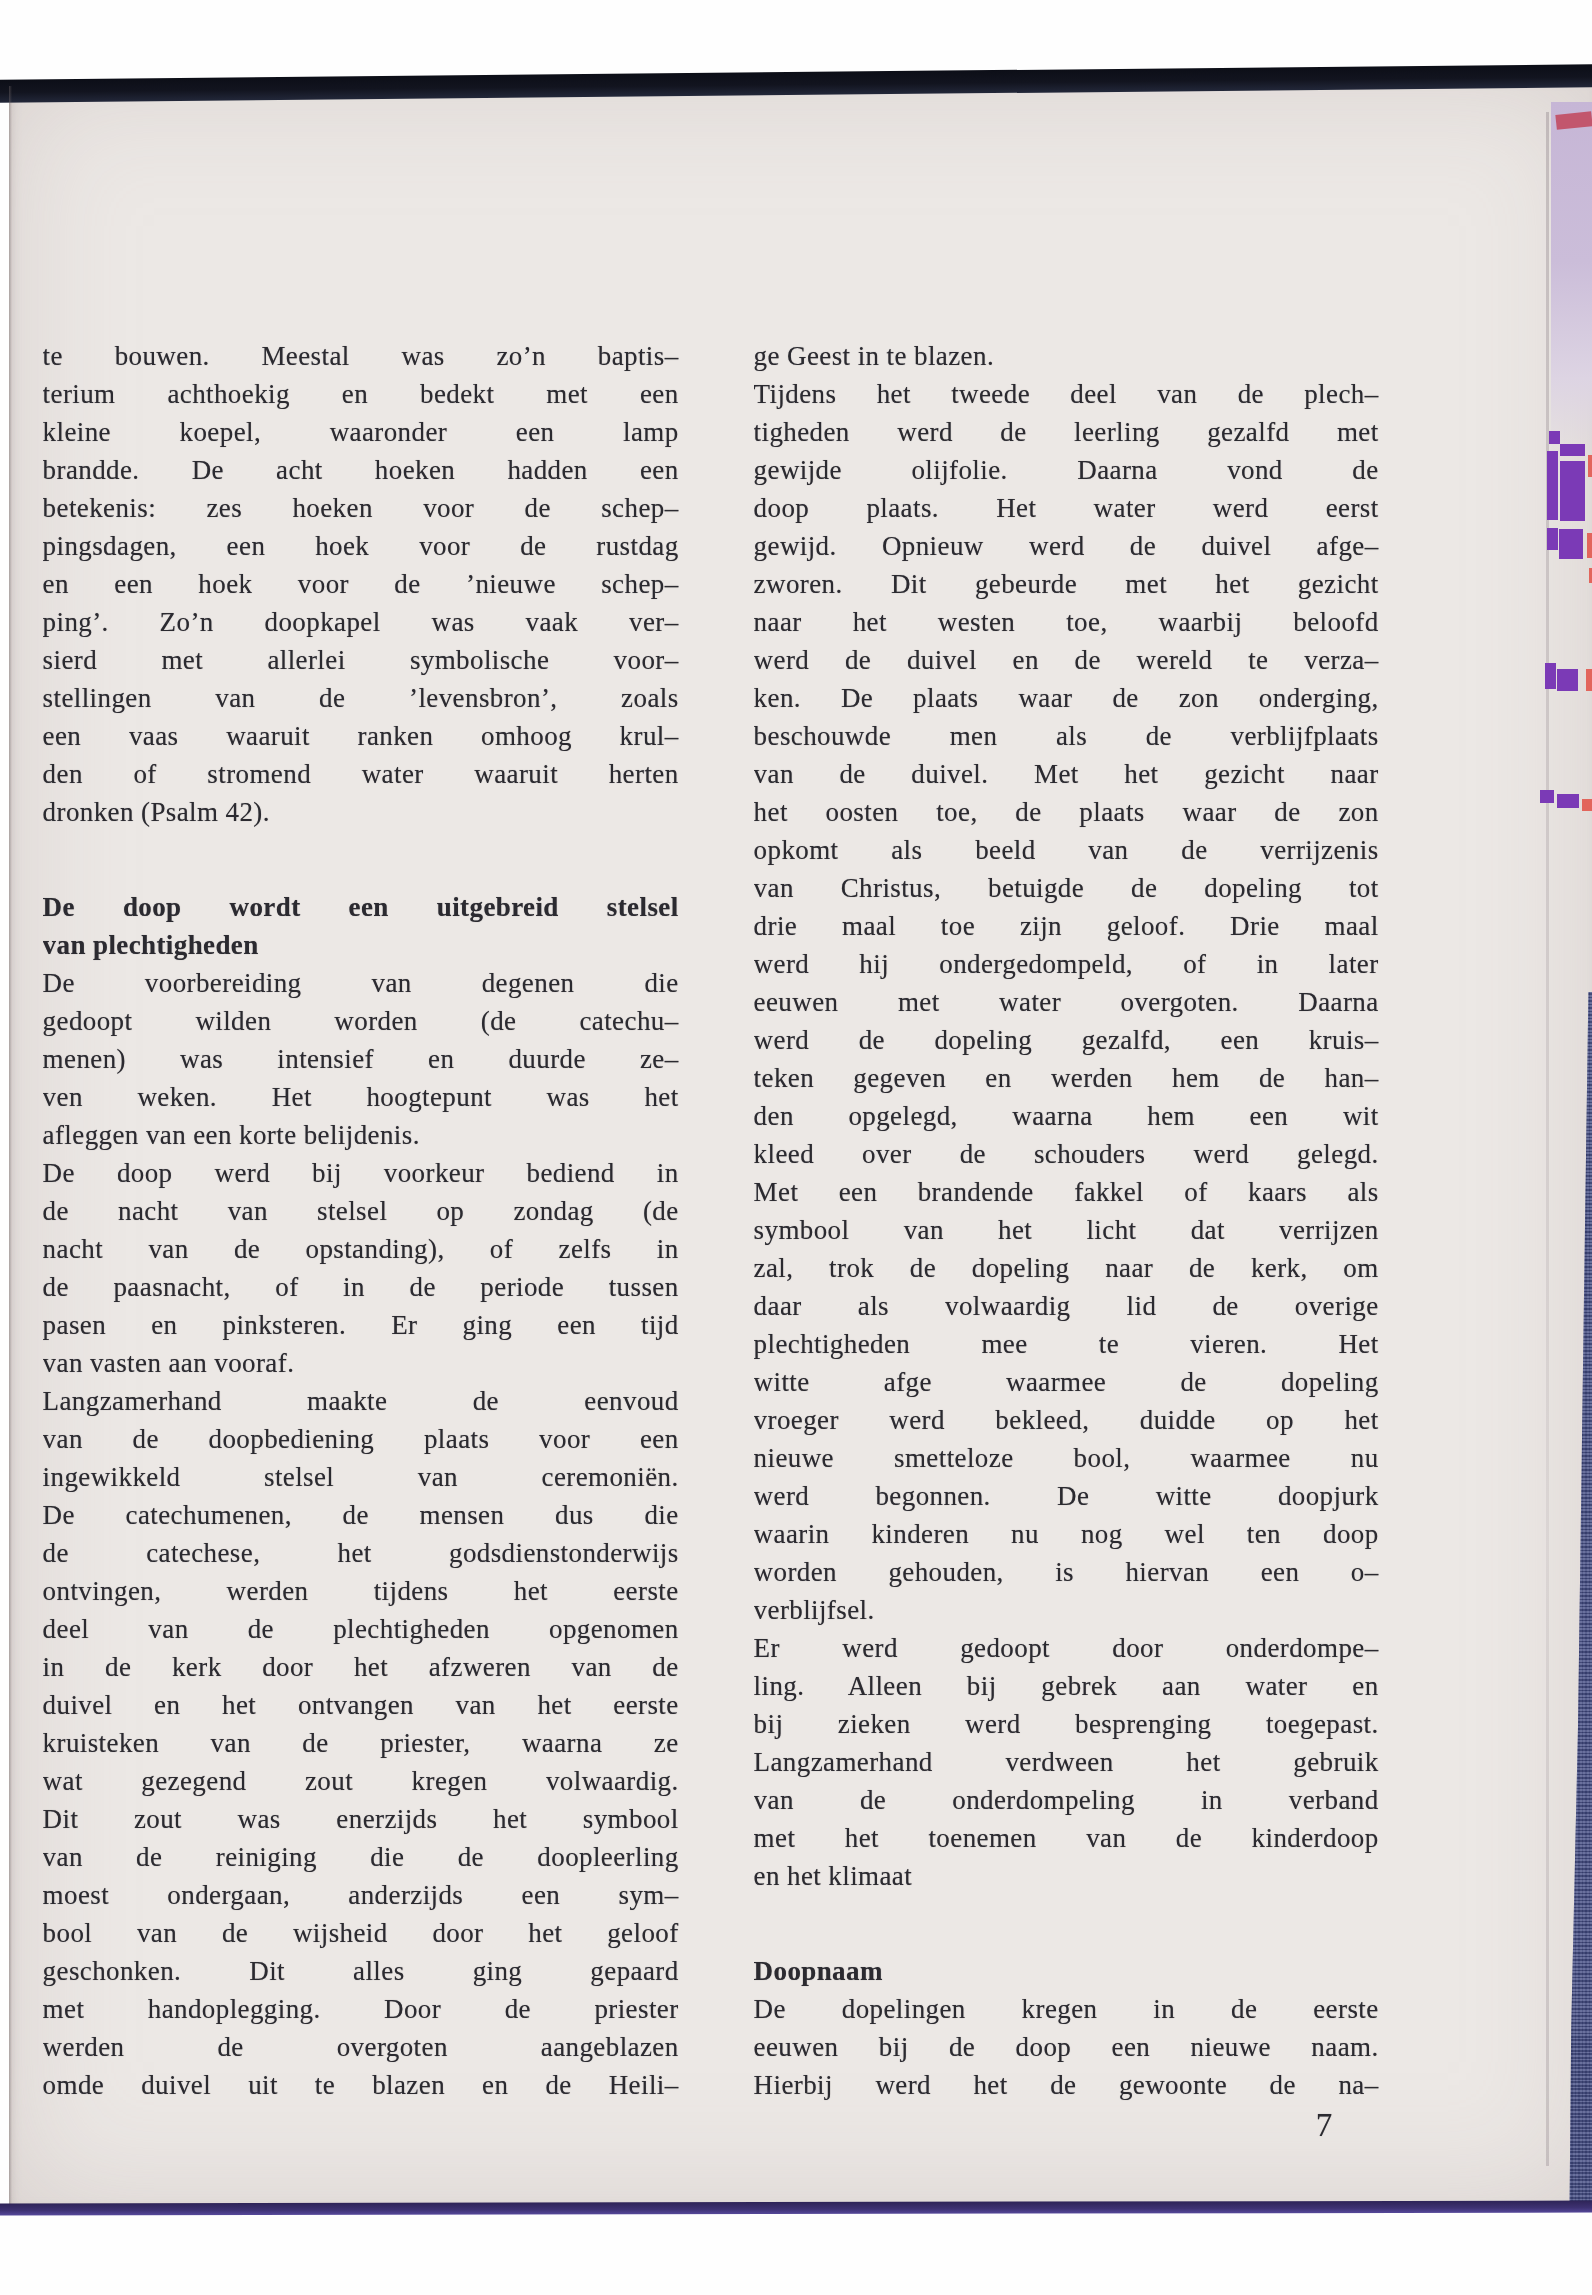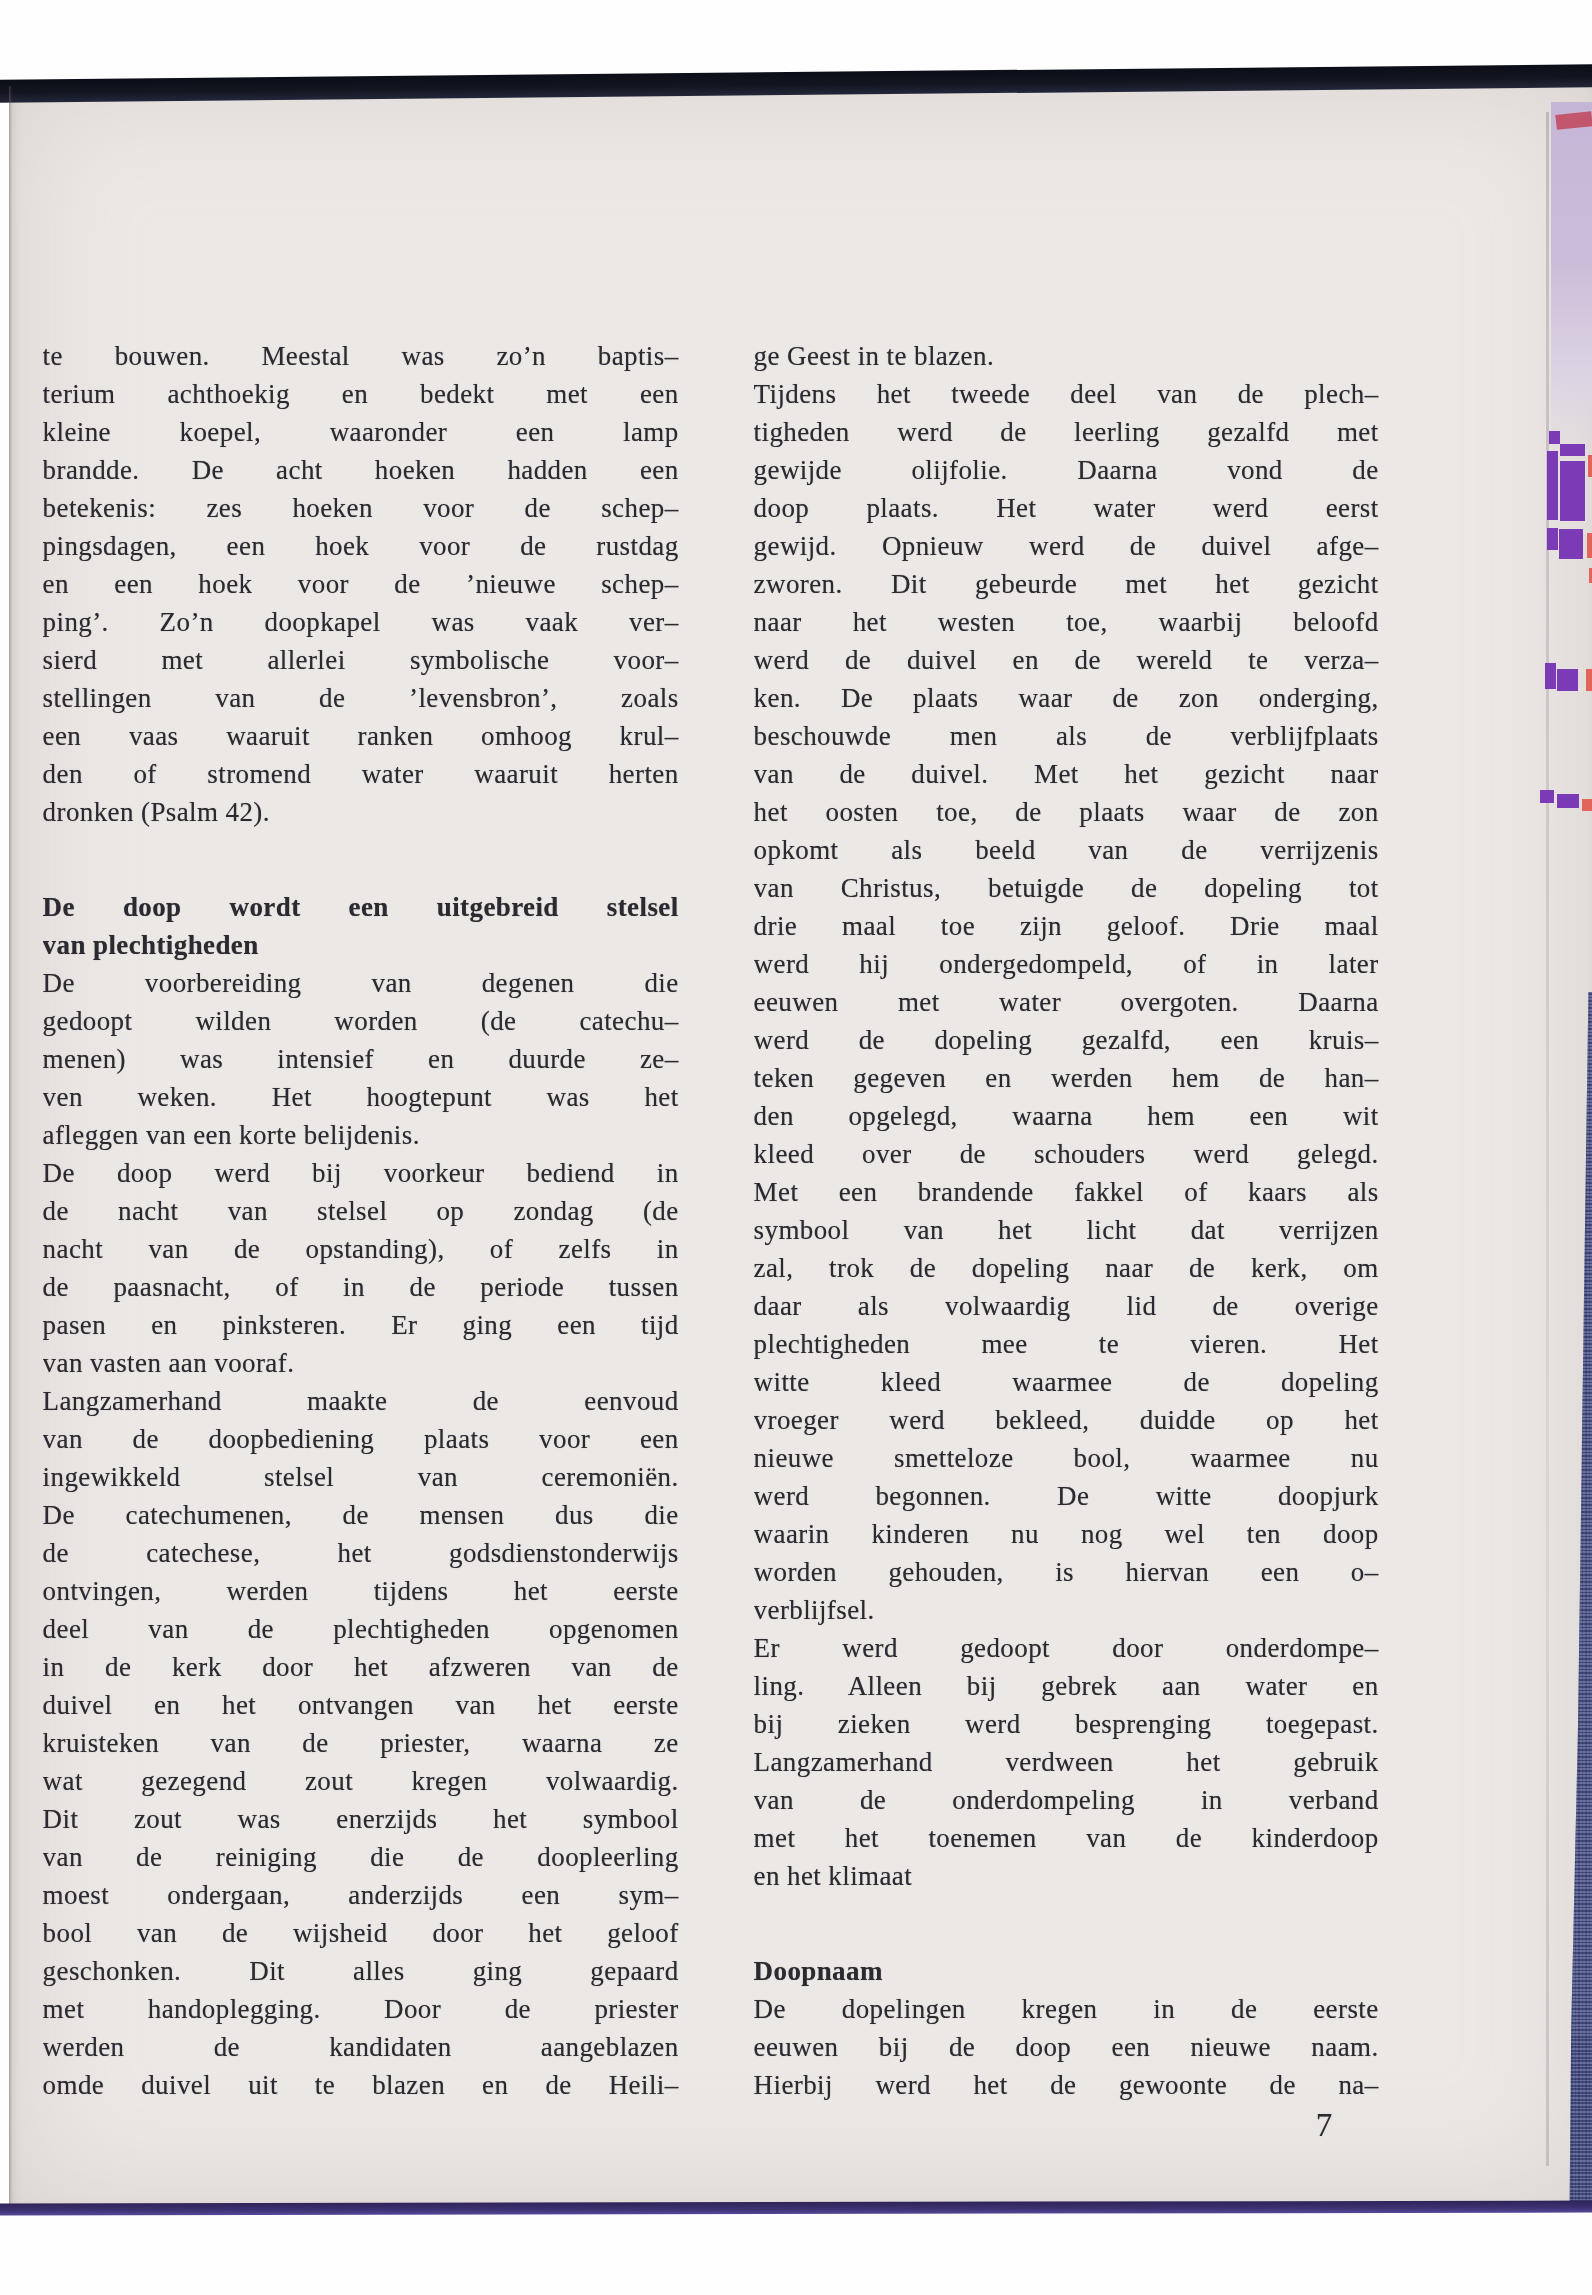--- a/index.html
+++ b/index.html
@@ -144,21 +144,21 @@
         <div class="line">in de kerk door het afzweren van de</div>
         <div class="line">duivel en het ontvangen van het eerste</div>
         <div class="line">kruisteken van de priester, waarna ze</div>
         <div class="line">wat gezegend zout kregen volwaardig.</div>
         <div class="line">Dit zout was enerzijds het symbool</div>
         <div class="line">van de reiniging die de doopleerling</div>
         <div class="line">moest ondergaan, anderzijds een sym–</div>
         <div class="line">bool van de wijsheid door het geloof</div>
         <div class="line">geschonken. Dit alles ging gepaard</div>
         <div class="line">met handoplegging. Door de priester</div>
-        <div class="line">werden de kandidaten aangeblazen</div>
+        <div class="line">werden de overgoten aangeblazen</div>
         <div class="line">omde duivel uit te blazen en de Heili–</div>
       </div>
     </div>
   <div class="col col-right">
       <div class="block">
         <div class="line endline">ge Geest in te blazen.</div>
       </div>
       <div class="block">
         <div class="line">Tijdens het tweede deel van de plech–</div>
         <div class="line">tigheden werd de leerling gezalfd met</div>
@@ -179,21 +179,21 @@
         <div class="line">eeuwen met water overgoten. Daarna</div>
         <div class="line">werd de dopeling gezalfd, een kruis–</div>
         <div class="line">teken gegeven en werden hem de han–</div>
         <div class="line">den opgelegd, waarna hem een wit</div>
         <div class="line">kleed over de schouders werd gelegd.</div>
         <div class="line">Met een brandende fakkel of kaars als</div>
         <div class="line">symbool van het licht dat verrijzen</div>
         <div class="line">zal, trok de dopeling naar de kerk, om</div>
         <div class="line">daar als volwaardig lid de overige</div>
         <div class="line">plechtigheden mee te vieren.  Het</div>
-        <div class="line">witte kleed waarmee de dopeling</div>
+        <div class="line">witte afge waarmee de dopeling</div>
         <div class="line">vroeger werd bekleed, duidde op het</div>
         <div class="line">nieuwe smetteloze bool, waarmee nu</div>
         <div class="line">werd begonnen. De witte doopjurk</div>
         <div class="line">waarin kinderen nu nog wel ten doop</div>
         <div class="line">worden gehouden, is hiervan een o–</div>
         <div class="line endline">verblijfsel.</div>
       </div>
       <div class="block">
         <div class="line">Er werd gedoopt door onderdompe–</div>
         <div class="line">ling. Alleen bij gebrek aan water en</div>

